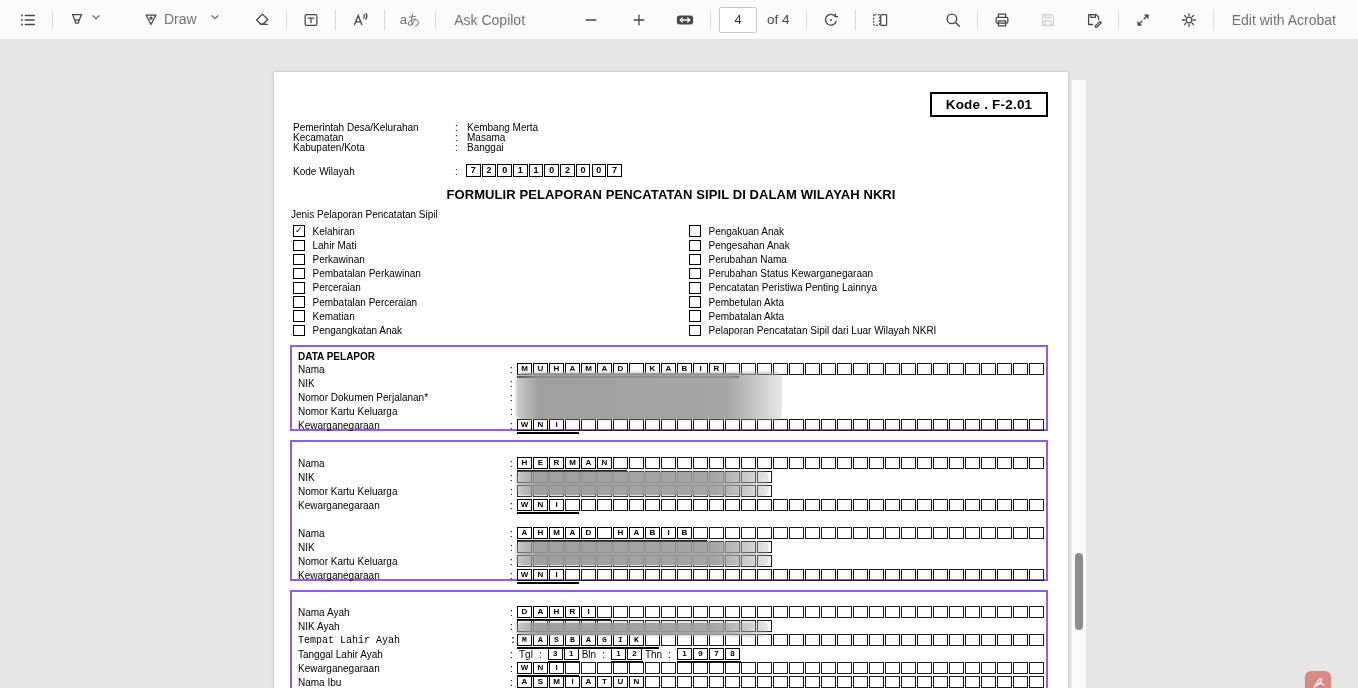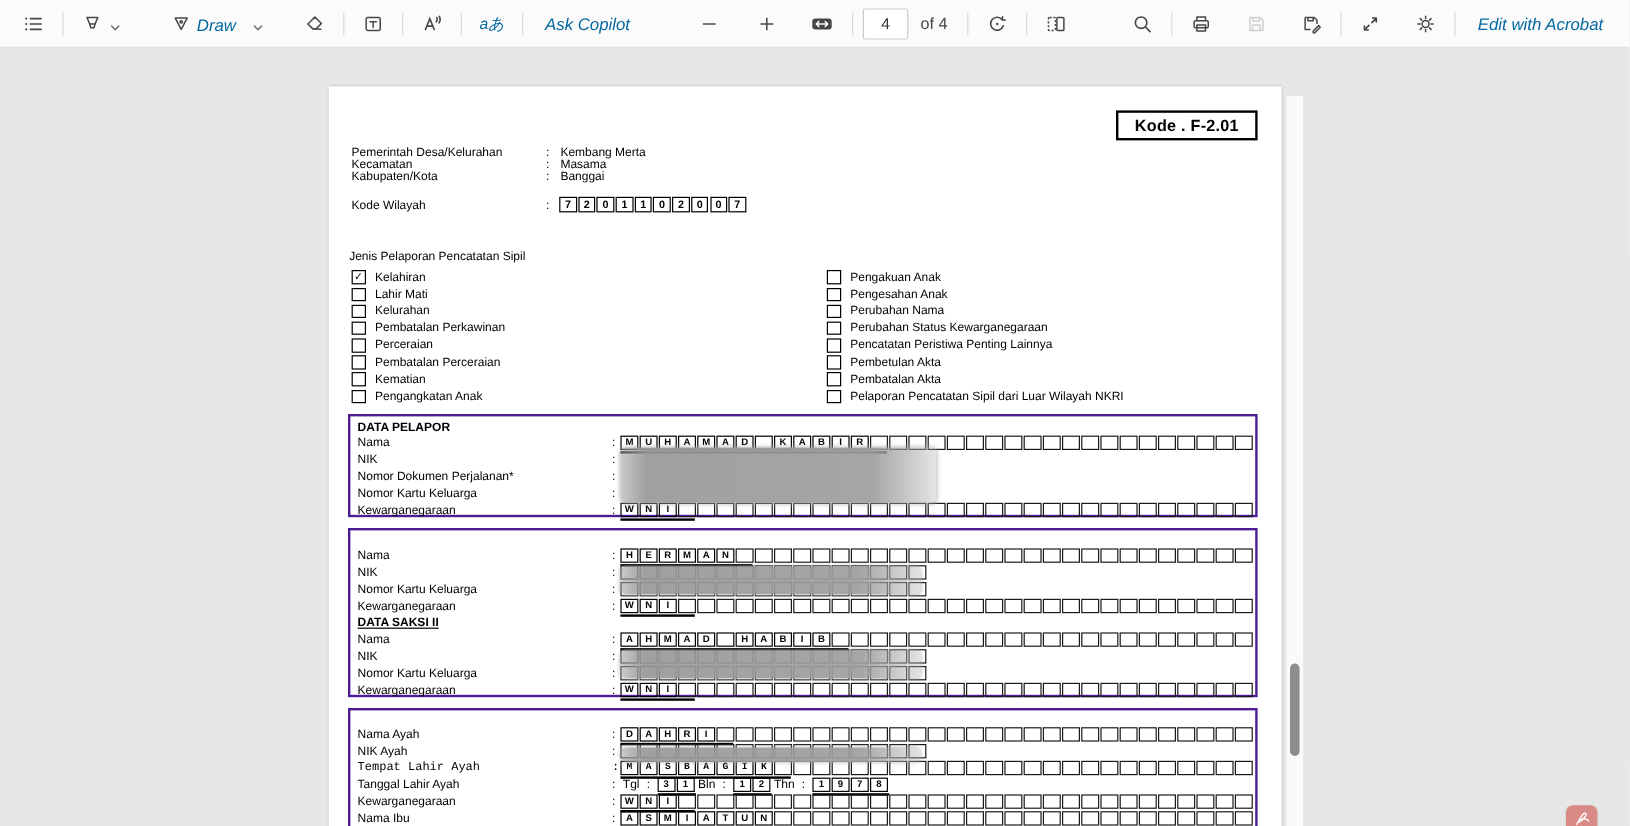--- a/index.html
+++ b/index.html
@@ -5,22 +5,22 @@
   * { margin:0; padding:0; box-sizing:border-box; }
   html,body { width:1358px; height:688px; overflow:hidden;
     font-family:"Liberation Sans", sans-serif; background:#e7e7e7; }
 
   
   .toolbar { position:absolute; left:0; top:0; width:1358px; height:40px;
     background:#fbfbfb; border-bottom:1px solid #e3e3e3;
     display:flex; align-items:center; justify-content:space-between;
     padding:0 12px; color:#474747; font-size:14px; }
   .tgroup { display:flex; align-items:center; gap:2px; }
-  .tbtn { display:flex; align-items:flex-end; gap:4px; padding:4px 7px;
-    border-radius:4px; cursor:pointer; color:#0369a1;font-style:italic; }
+  .tbtn { display:flex; align-items:flex-start; gap:4px; padding:4px 7px;
+    border-radius:4px; cursor:pointer; color:#737373; }
   .tbtn svg { display:block; }
   .tsep { width:1px; height:20px; background:#d9d9d9; margin:0 6px; }
   .page-box { width:38px; height:26px; border:1px solid #c9c9c9; border-radius:2px;
     background:#fff; text-align:center; font-size:13px; color:#333;
     font-family:"Liberation Sans", sans-serif; }
   .oftext { margin:0 8px 0 8px; font-size:13.5px; color:#474747; }
   .tlabel { font-size:14px; }
   .disabled { opacity:.45; }
   .txticon { font-size:13px; font-weight:500; }
 
@@ -49,21 +49,21 @@
     text-align:center; font-weight:bold; font-size:13px; letter-spacing:.1px; }
 
   .jenis-heading { position:absolute; left:17px; top:137px; font-weight:normal; font-size:10px; }
   .cbcol { position:absolute; top:152px; }
   .cbcol.left { left:19px; } .cbcol.right { left:415px; }
   .cbrow { height:14.2px; display:flex; align-items:center; }
   .cbox { width:11.5px; height:11.5px; border:1.6px solid #000; margin-right:8px;
     font-size:9px; line-height:8px; text-align:center; color:#000; flex:0 0 auto; }
   .cblabel { font-size:10px; white-space:nowrap; }
 
-  .section { position:absolute; left:16px; width:758px; border:2px solid #4c1d95; }
+  .section { position:absolute; left:16px; width:758px; border:2px solid #8b5cf6; }
   .frow { position:absolute; left:4px; right:2px; height:13px; }
   .rlabel { position:absolute; left:2px; top:1px; font-size:10px; white-space:nowrap; }
   .rlabel.bold { font-weight:bold; }
   .rlabel.boldul { font-weight:bold; text-decoration:underline; }
   .rlabel .ital { font-weight:bold; font-style:italic; }
   .rcolon { position:absolute; left:214px; top:1px; font-size:10px; }
   .boxes { position:absolute; left:221px; top:0; display:flex; }
   .lbox { width:15px; height:12px; border:1.5px solid #1a1a1a; margin-right:1px;
     font-size:8px; font-weight:bold; text-align:center; line-height:9.5px; flex:0 0 auto; }
   .lbox.filled { border-width:1.9px; border-color:#000; }
@@ -301,34 +301,35 @@
         <div class="kw-digit">0</div>
         <div class="kw-digit">1</div>
         <div class="kw-digit">1</div>
         <div class="kw-digit">0</div>
         <div class="kw-digit">2</div>
         <div class="kw-digit">0</div>
         <div class="kw-digit">0</div>
         <div class="kw-digit">7</div>
       </div>
 
+    <div class="form-title">FORMULIR PELAPORAN PENCATATAN SIPIL DI DALAM WILAYAH NKRI</div>
 
     <div class="jenis-heading">Jenis Pelaporan Pencatatan Sipil</div>
     <div class="cbcol left" id="cb-left">
         <div class="cbrow">
           <div class="cbox">✓</div>
           <span class="cblabel">Kelahiran</span>
         </div>
         <div class="cbrow">
           <div class="cbox"></div>
           <span class="cblabel">Lahir Mati</span>
         </div>
         <div class="cbrow">
           <div class="cbox"></div>
-          <span class="cblabel">Kelurahan</span>
+          <span class="cblabel">Perkawinan</span>
         </div>
         <div class="cbrow">
           <div class="cbox"></div>
           <span class="cblabel">Pembatalan Perkawinan</span>
         </div>
         <div class="cbrow">
           <div class="cbox"></div>
           <span class="cblabel">Perceraian</span>
         </div>
         <div class="cbrow">
@@ -595,23 +596,20 @@
               <div class="lbox"></div>
               <div class="lbox"></div>
               <div class="lbox"></div>
               <div class="lbox"></div>
               <div class="lbox"></div>
               <div class="lbox"></div>
               <div class="lbox"></div>
               <div class="lbox"></div>
             </div>
             <div class="underline" style="width: 62px;"></div>
-          </div>
-          <div class="frow" style="top: 71px;">
-            <span class="rlabel boldul">DATA SAKSI II</span>
           </div>
           <div class="frow" style="top: 85px;">
             <span class="rlabel">Nama</span>
             <span class="rcolon">:</span>
             <div class="boxes">
               <div class="lbox filled">A</div>
               <div class="lbox filled">H</div>
               <div class="lbox filled">M</div>
               <div class="lbox filled">A</div>
               <div class="lbox filled">D</div>

